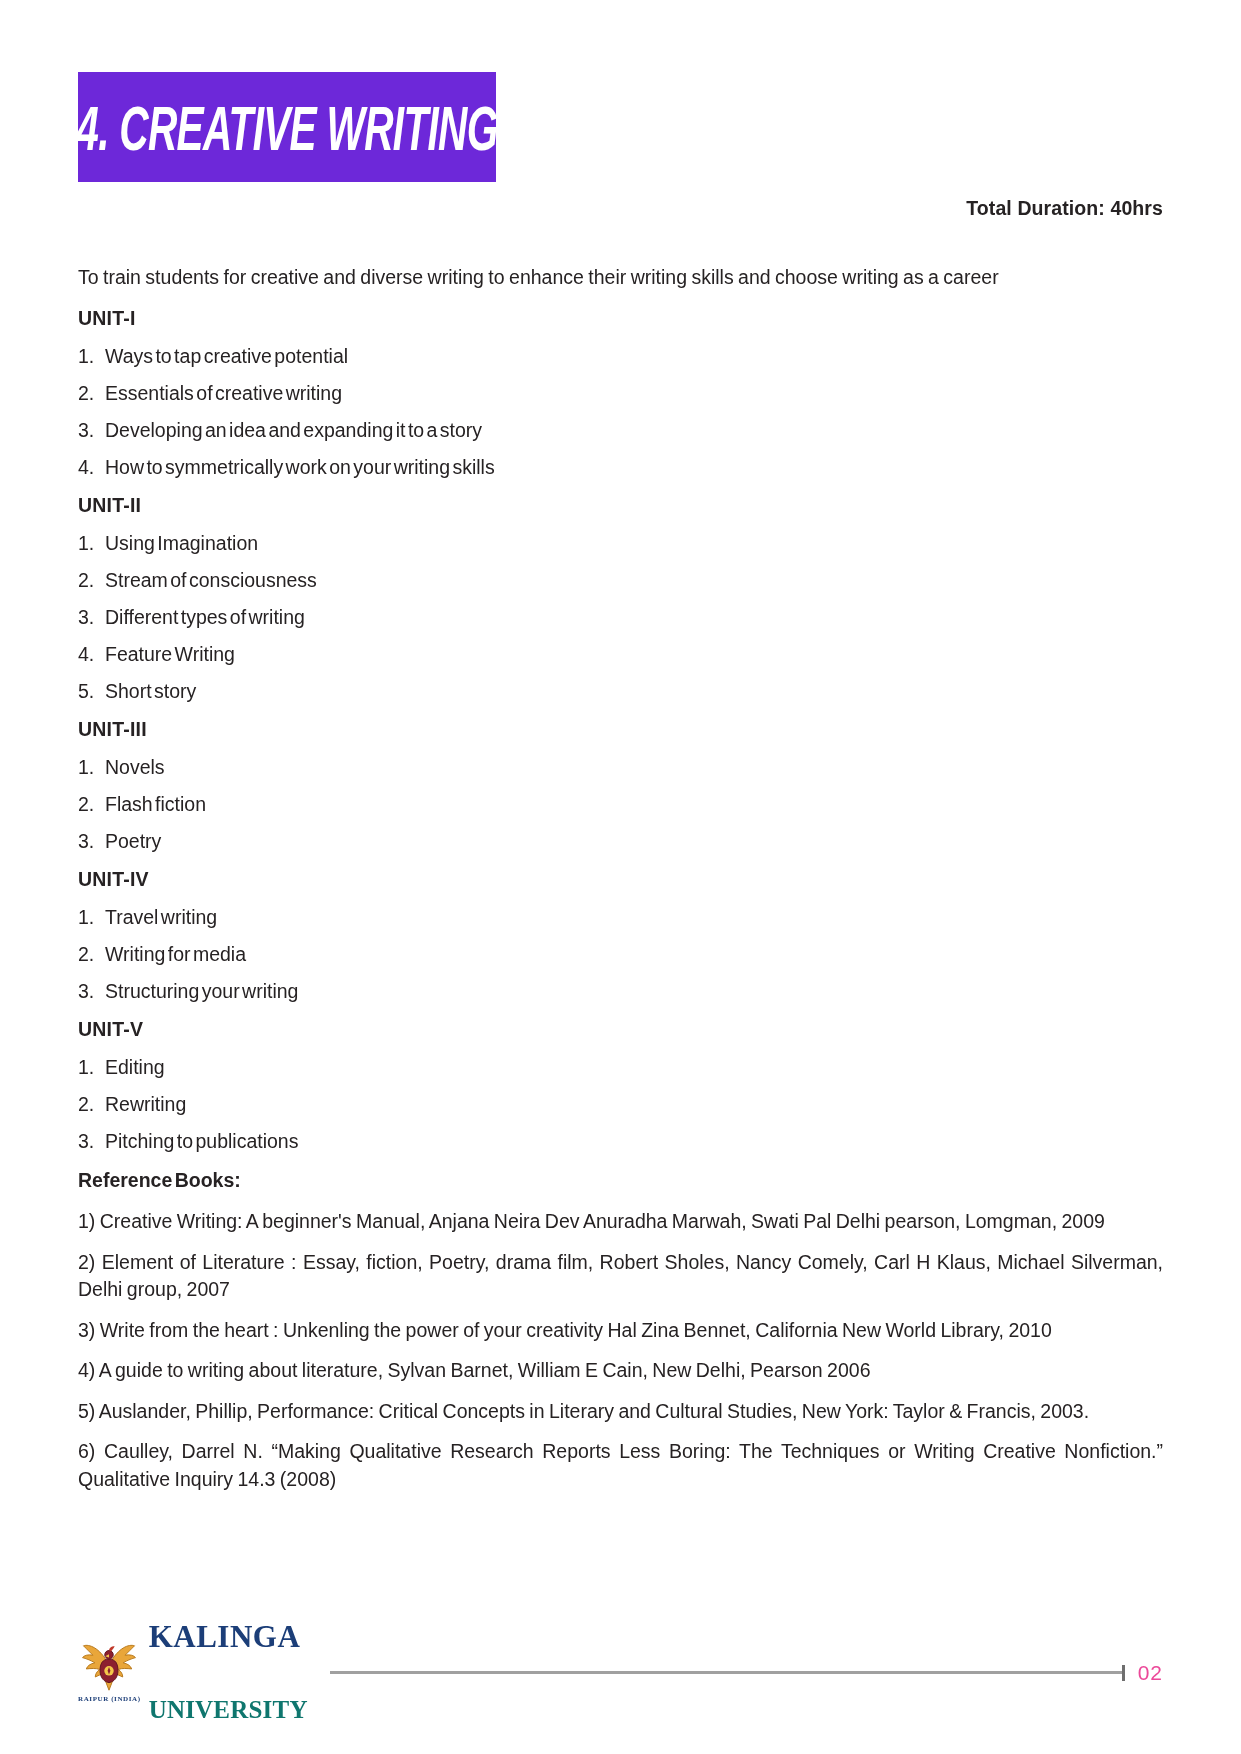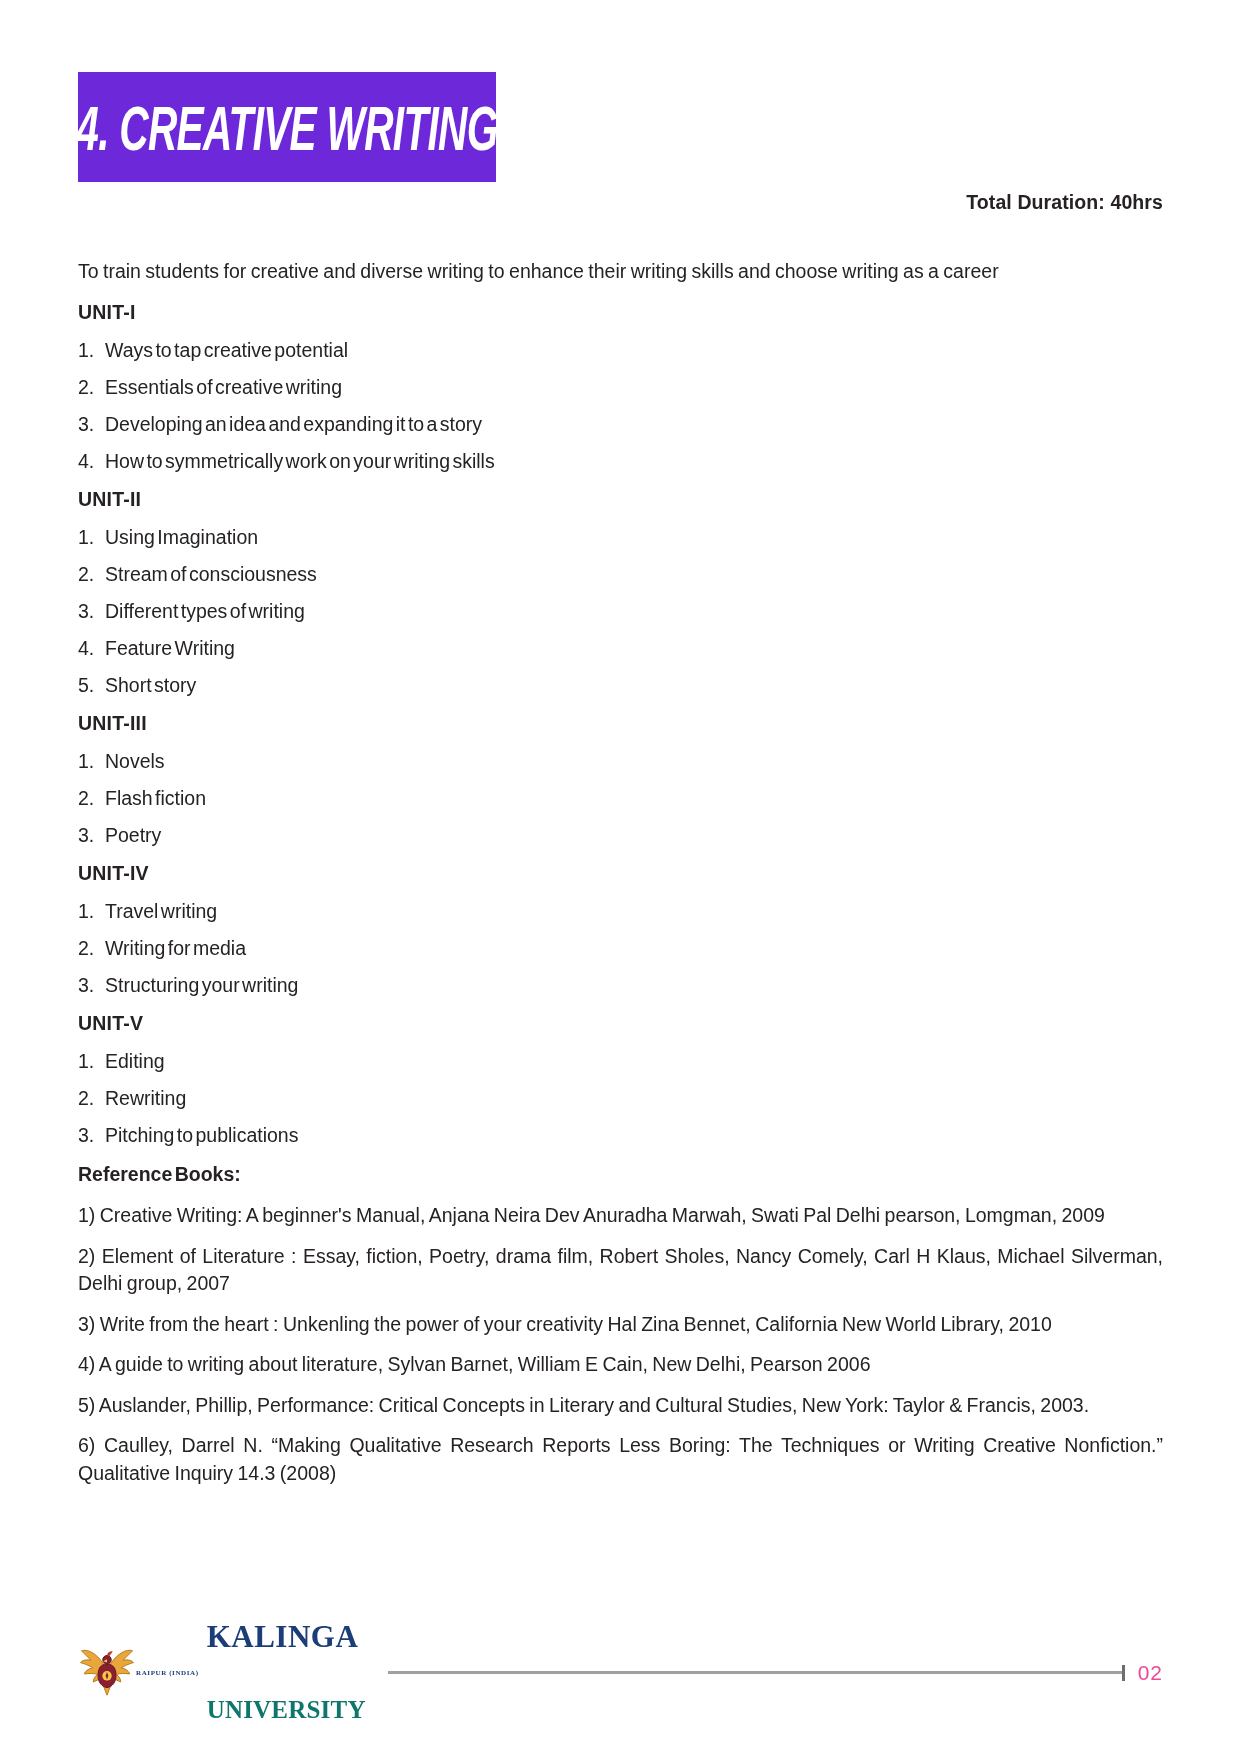--- a/index.html
+++ b/index.html
@@ -35,21 +35,21 @@
     color: #ffffff;
     letter-spacing: -1px;
     white-space: nowrap;
     transform: scaleX(0.70) scaleY(1.08);
     transform-origin: center center;
   }
   .duration {
     text-align: right;
     font-weight: bold;
     font-size: 19.5px;
-    margin-top: 9px;
+    margin-top: 15px;
     margin-bottom: 26px;
     letter-spacing: 0.1px;
   }
 
   
   .heading {
     font-size: 19.5px;
     font-weight: bold;
     margin-bottom: 16px;
     word-spacing: -3px;
@@ -95,21 +95,21 @@
   .footer {
     position: absolute;
     left: 78px;
     right: 78px;
     bottom: 32px;
     display: flex;
     align-items: center;
   }
   .logo-emblem-wrap {
     display: flex;
-    flex-direction: row;
+    flex-direction: column;
     align-items: center;
     margin-right: 8px;
   }
   .logo-sub {
     font-family: "Liberation Serif", serif;
     font-size: 7px;
     font-weight: bold;
     color: #1c3e78;
     letter-spacing: 0.6px;
     margin-top: 1px;

